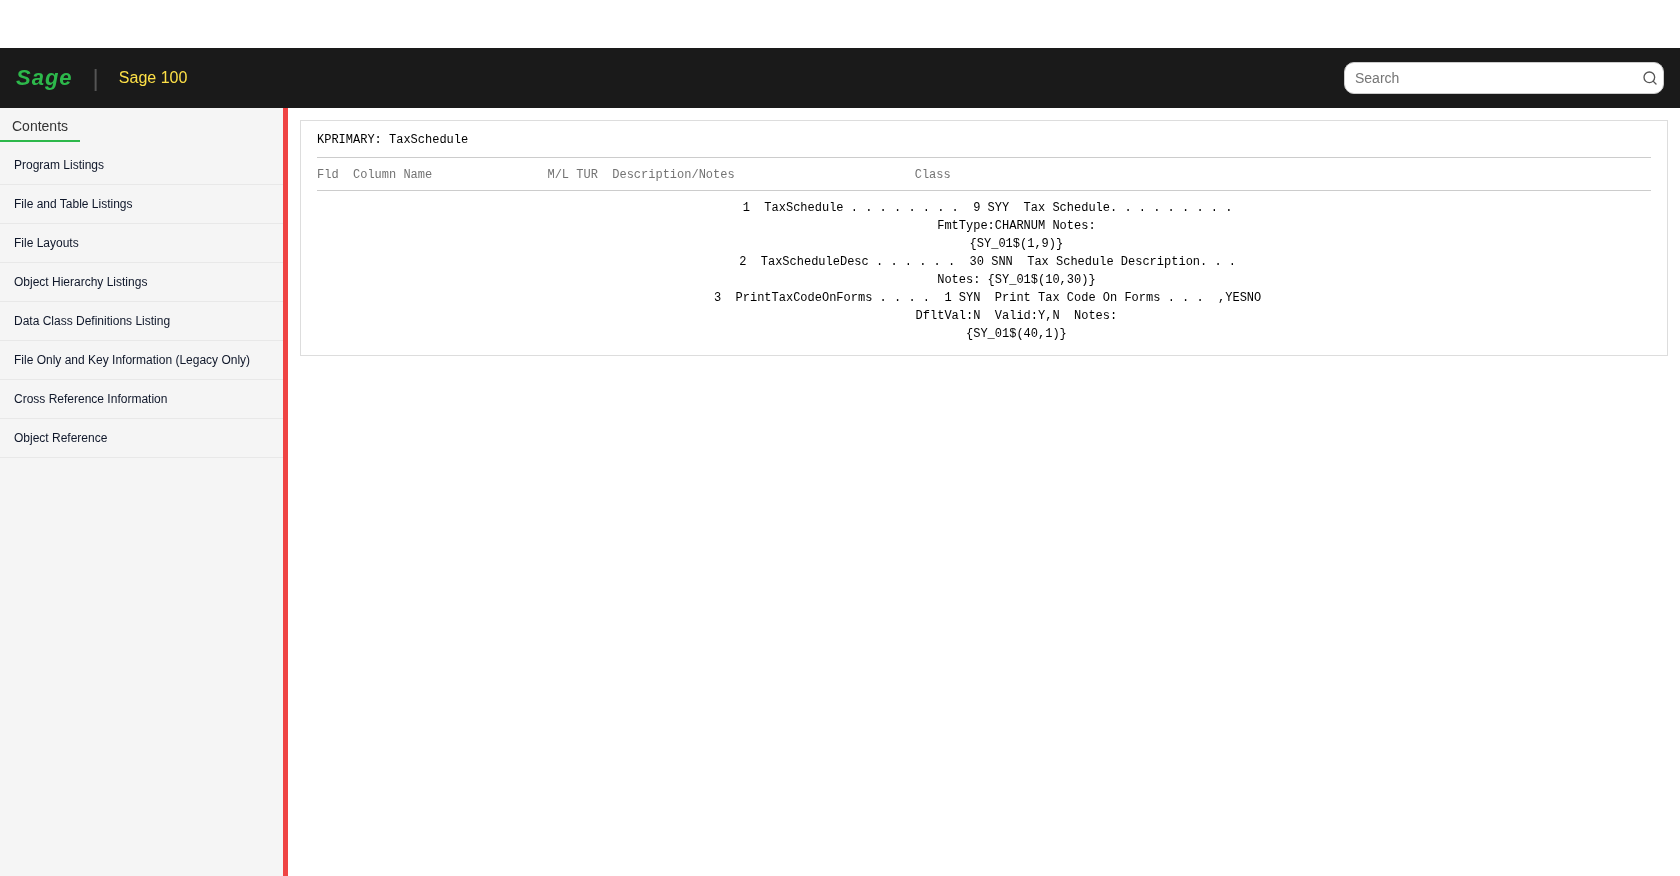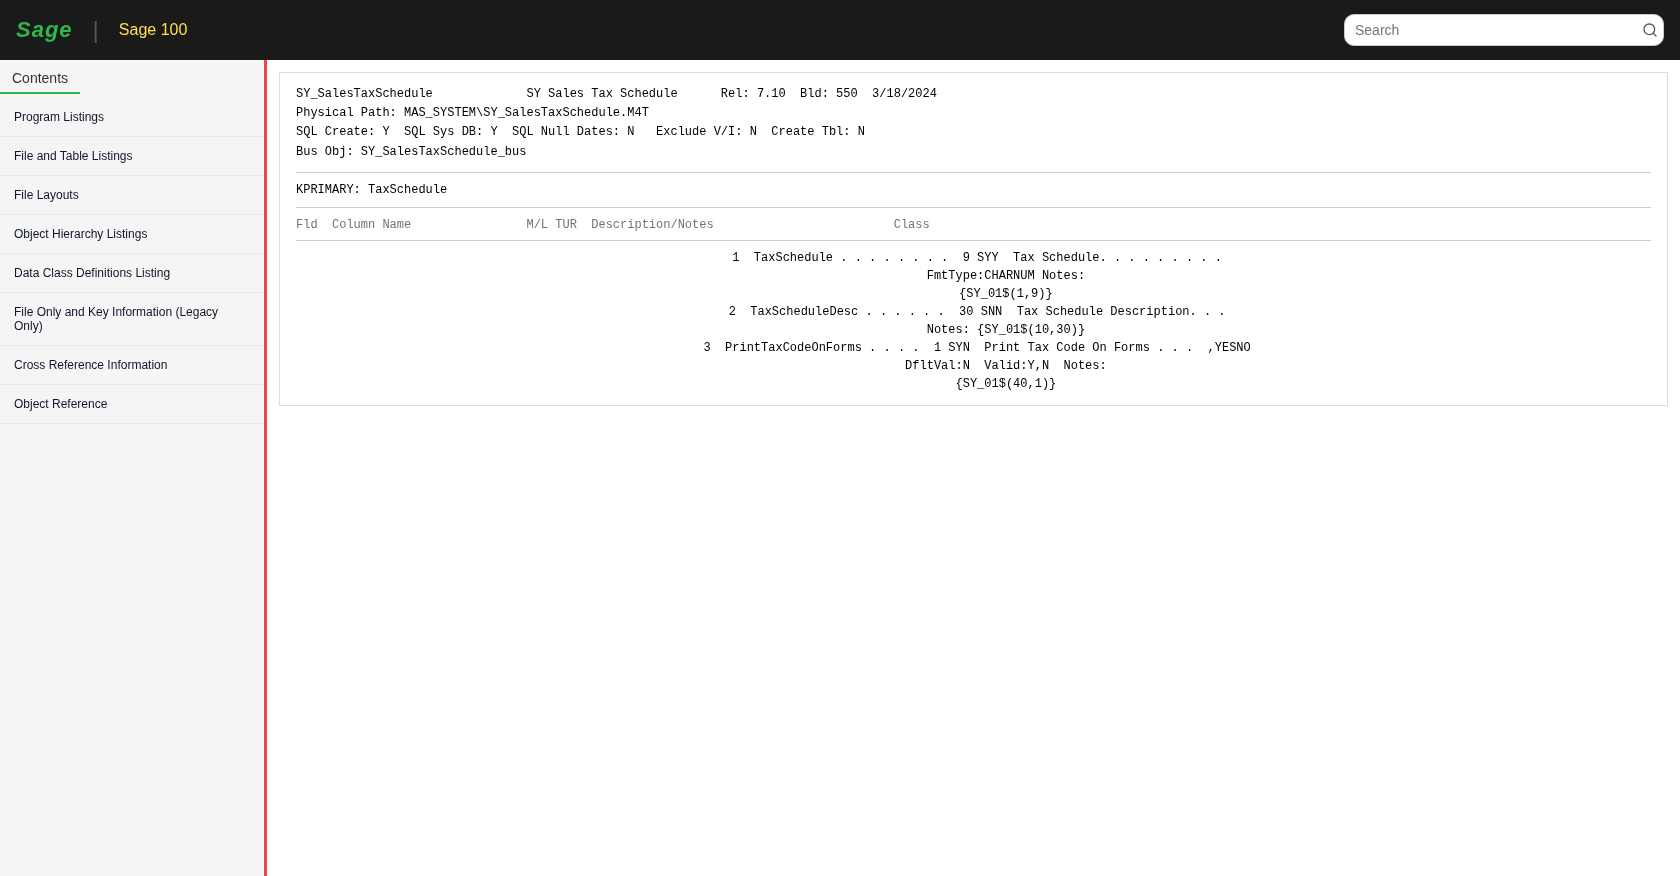--- a/index.html
+++ b/index.html
@@ -6,20 +6,21 @@
     body { font-family: Arial, sans-serif; background: #fff; display: flex; flex-direction: column; height: 876px; overflow: hidden; }
 
     
     .header {
       background: #1a1a1a;
       height: 60px;
       display: flex;
       align-items: center;
       padding: 0 16px;
       flex-shrink: 0;
+      margin-top: 48px;
     }
     .header-logo {
       display: flex;
       align-items: center;
       gap: 12px;
     }
     .sage-logo {
       color: #2db84b;
       font-size: 22px;
       font-weight: bold;
@@ -72,24 +73,24 @@
 
     
     .main-layout {
       display: flex;
       flex: 1;
       overflow: hidden;
     }
 
     
     .sidebar {
-      width: 267px;
+      width: 288px;
       flex-shrink: 0;
       background: #f5f5f5;
-      border-right: 3px solid #ef4444;
+      border-right: 5px solid #ef4444;
       overflow-y: auto;
       position: relative;
     }
     .sidebar-contents-tab {
       padding: 10px 12px 0 12px;
       border-bottom: 2px solid #2db84b;
       display: inline-block;
     }
     .sidebar-contents-label {
       font-size: 14px;
@@ -214,24 +215,20 @@
       <div class="sidebar-item">Object Reference</div>
     </nav>
     <div class="sidebar-collapse-handle">
       
     </div>
   </div>
 
   <div class="content-area">
     <div class="content-inner">
 
-      <div class="content-header-block" id="header-block">SY_SalesTaxSchedule             SY Sales Tax Schedule      Rel: 7.10  Bld: 550  3/18/2024
-Physical Path: MAS_SYSTEM\SY_SalesTaxSchedule.M4T
-SQL Create: Y  SQL Sys DB: Y  SQL Null Dates: N   Exclude V/I: N  Create Tbl: N
-Bus Obj: SY_SalesTaxSchedule_bus</div>
 
       <div class="content-kprimary-block">KPRIMARY: TaxSchedule</div>
 
       <div class="content-table-header">Fld  Column Name                M/L TUR  Description/Notes                         Class</div>
 
       <div class="content-table-body" id="table-body"> 1  TaxSchedule . . . . . . . .  9 SYY  Tax Schedule. . . . . . . . .
          FmtType:CHARNUM Notes:
          {SY_01$(1,9)}
  2  TaxScheduleDesc . . . . . .  30 SNN  Tax Schedule Description. . .
          Notes: {SY_01$(10,30)}

